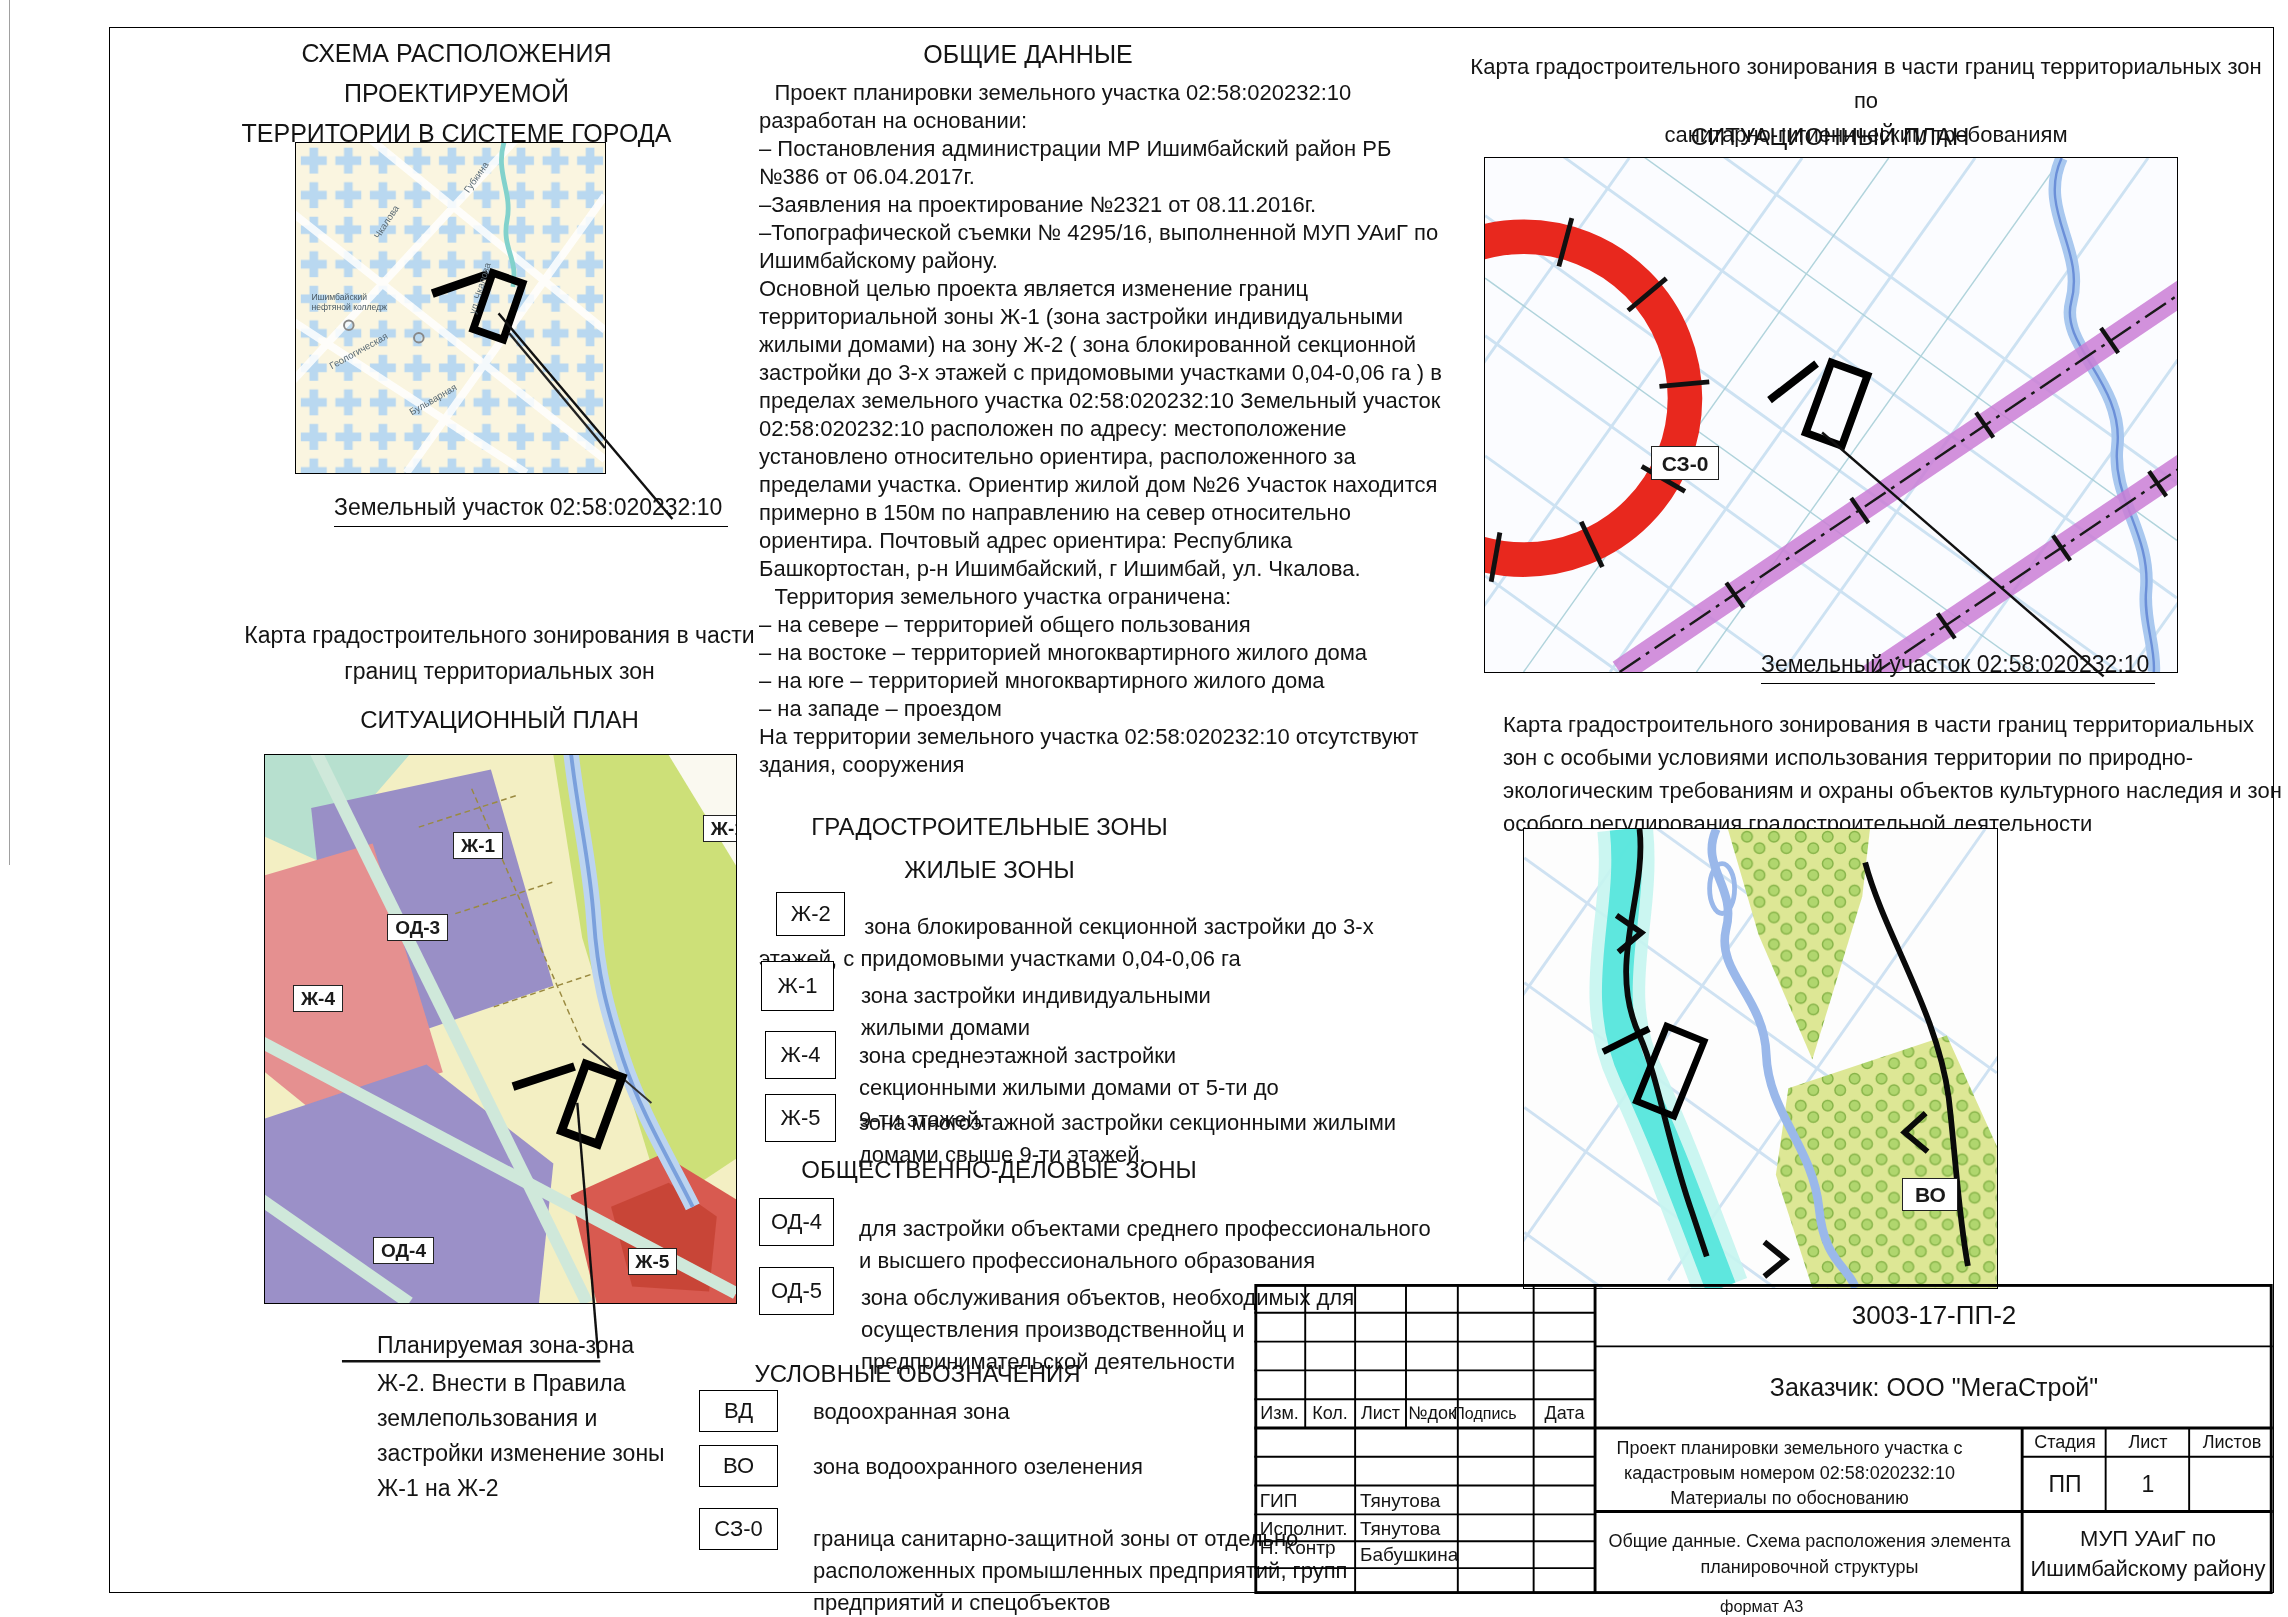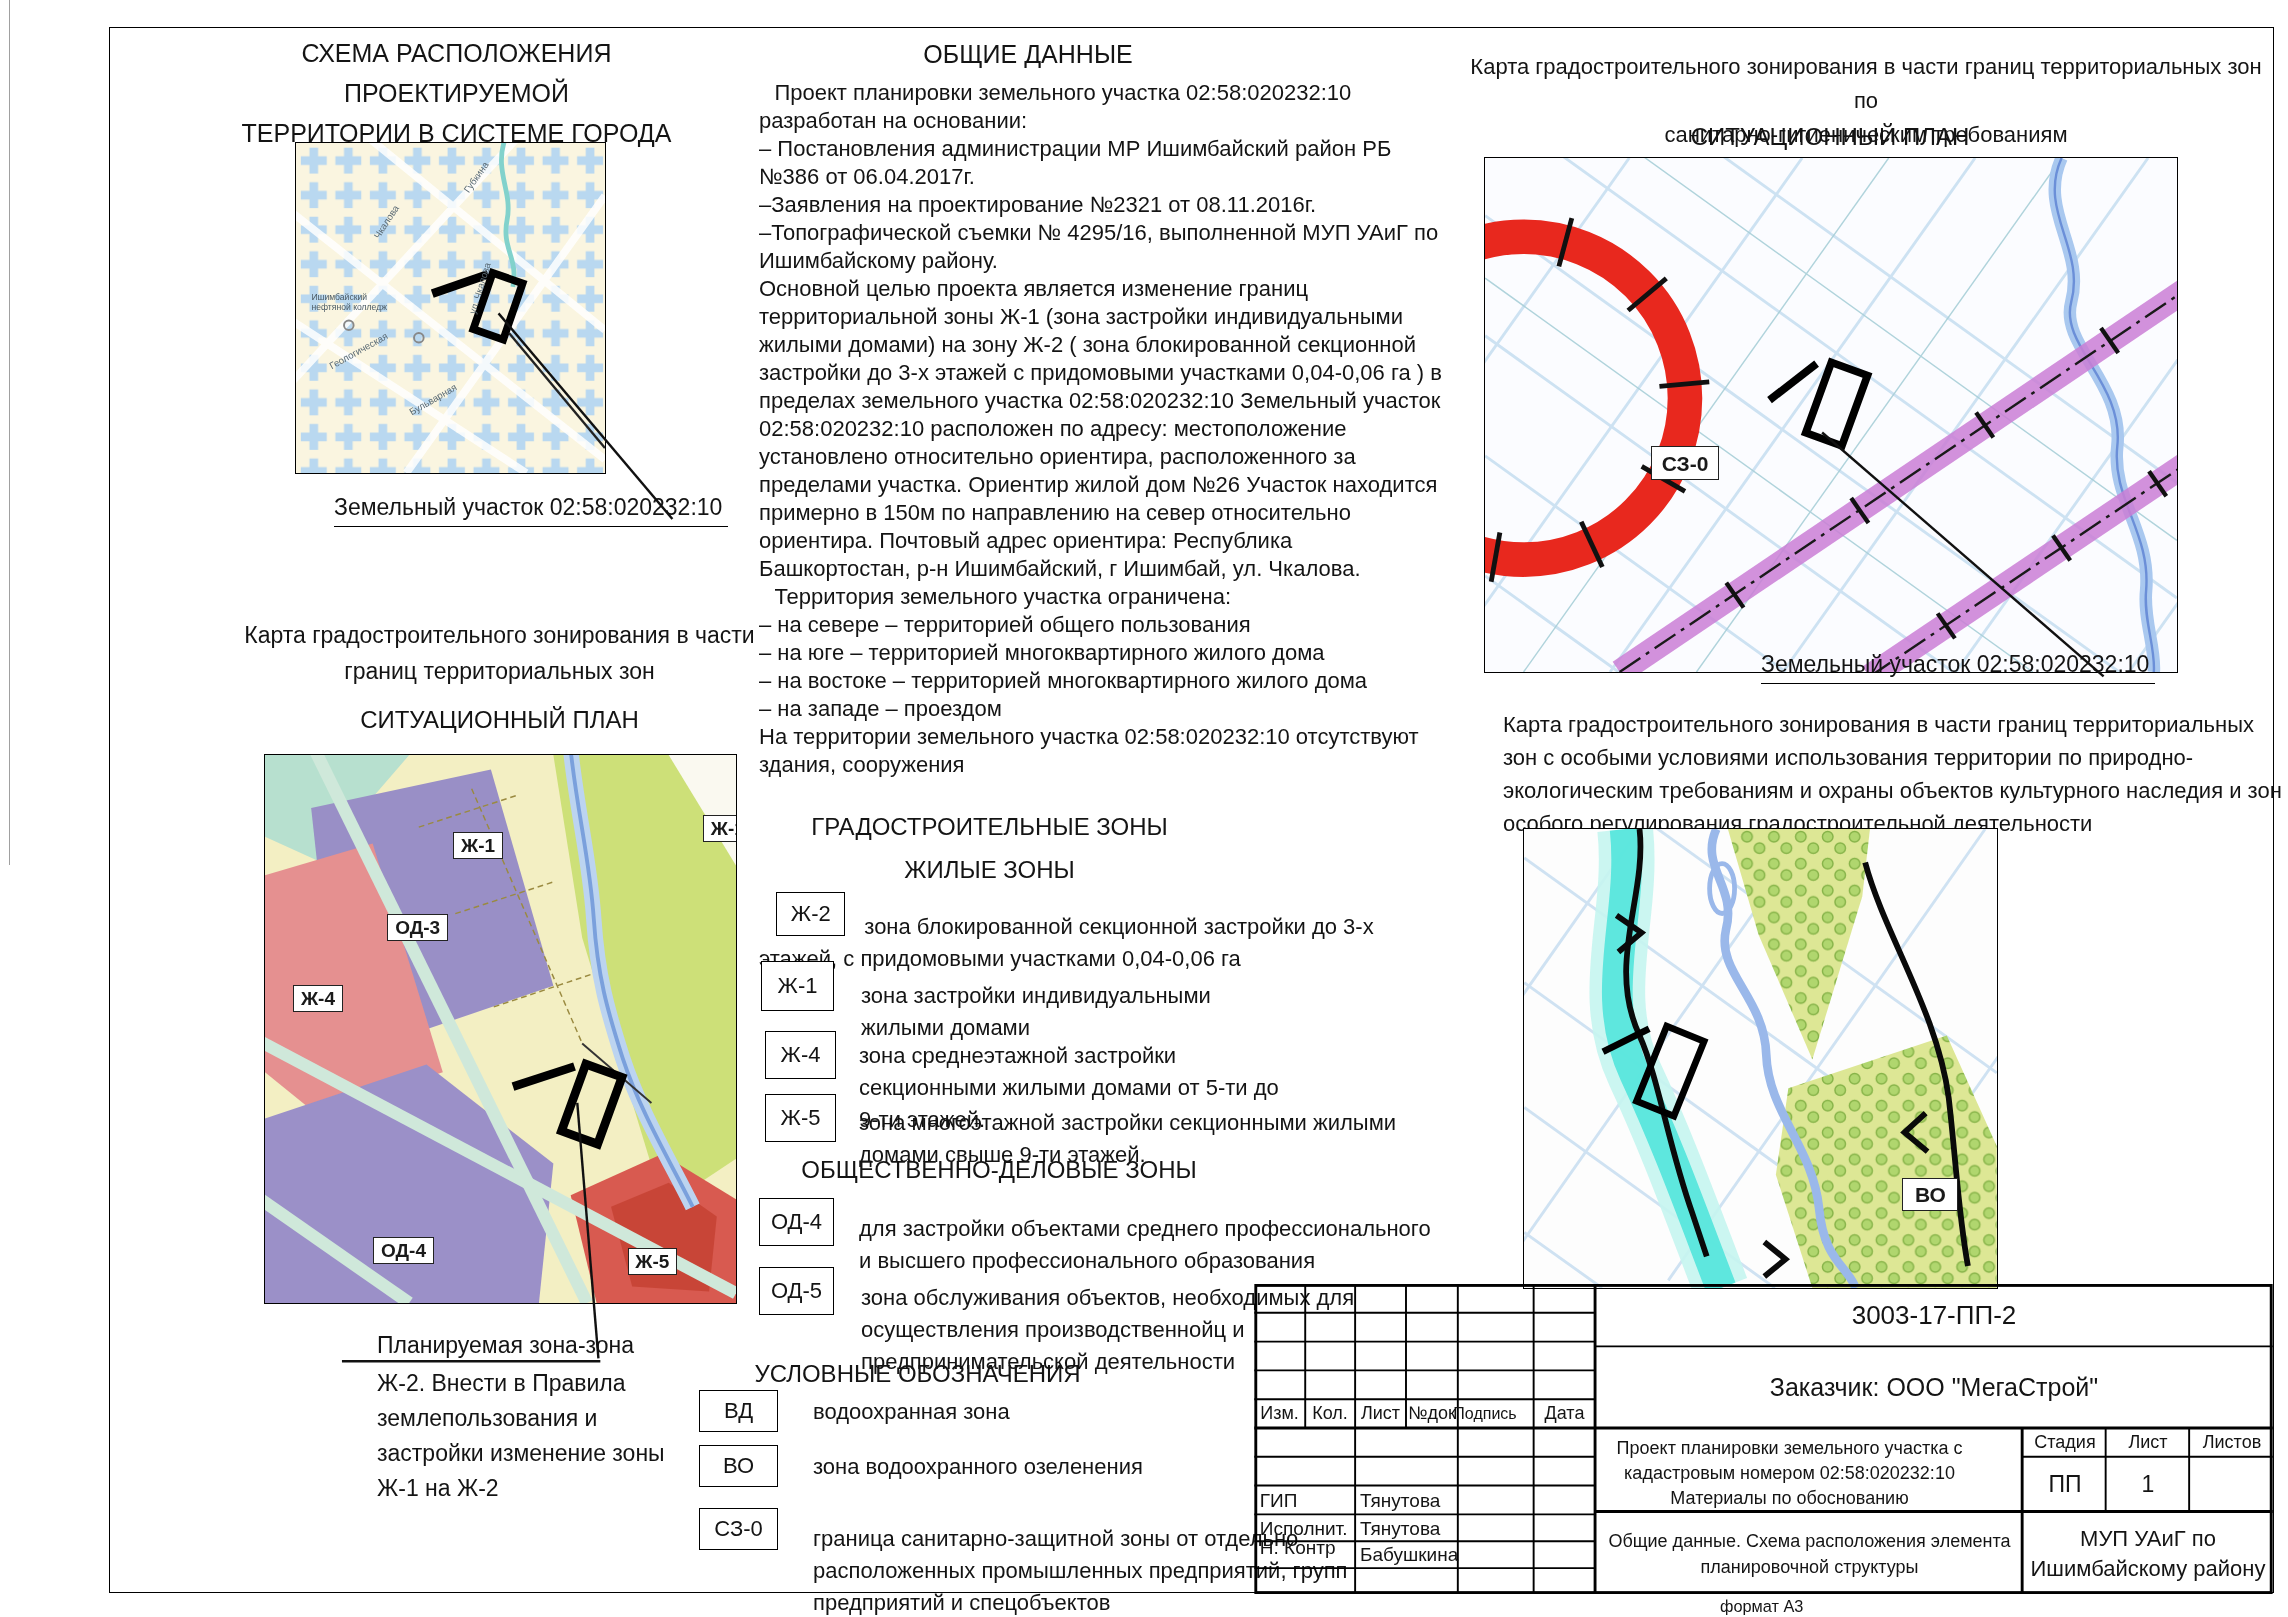--- a/index.html
+++ b/index.html
@@ -119,22 +119,22 @@
   <div class="abs c thin" style="left:759px;top:40px;width:538px;font-size:25px;">ОБЩИЕ ДАННЫЕ</div>
 
   <div class="abs" style="left:759px;top:79px;width:690px;">
     <p class="par" style="text-indent:15.4px;">Проект планировки земельного участка 02:58:020232:10 разработан на основании:</p>
     <p class="par">– Постановления администрации МР Ишимбайский район РБ №386 от 06.04.2017г.</p>
     <p class="par">–Заявления на проектирование №2321 от 08.11.2016г.</p>
     <p class="par">–Топографической съемки № 4295/16, выполненной МУП УАиГ по Ишимбайскому району.</p>
     <p class="par">Основной целью проекта является изменение границ территориальной зоны Ж-1 (зона застройки индивидуальными жилыми домами) на зону Ж-2 ( зона блокированной секционной застройки до 3-х этажей с придомовыми участками 0,04-0,06 га ) в пределах земельного участка 02:58:020232:10 Земельный участок 02:58:020232:10 расположен по адресу: местоположение установлено относительно ориентира, расположенного за пределами участка. Ориентир жилой дом №26  Участок находится примерно в 150м по направлению на север относительно ориентира. Почтовый адрес ориентира: Республика Башкортостан, р-н Ишимбайский, г Ишимбай, ул. Чкалова.</p>
     <p class="par" style="text-indent:15.4px;">Территория земельного участка ограничена:</p>
     <p class="par">– на севере – территорией общего пользования</p>
+    <p class="par">– на востоке – территорией многоквартирного жилого дома</p>
     <p class="par">– на юге – территорией многоквартирного жилого дома</p>
-    <p class="par">– на востоке – территорией многоквартирного жилого дома</p>
     <p class="par">– на западе – проездом</p>
     <p class="par">На территории  земельного участка 02:58:020232:10  отсутствуют здания, сооружения</p>
   </div>
 
   <div class="abs c thin" style="left:759px;top:813px;width:461px;font-size:24px;">ГРАДОСТРОИТЕЛЬНЫЕ ЗОНЫ</div>
   <div class="abs c thin" style="left:759px;top:856px;width:461px;font-size:24px;">ЖИЛЫЕ ЗОНЫ</div>
 
   <div class="abs" style="left:759px;top:892px;width:690px;">
     <div class="codebox underl" style="float:left;width:67px;height:42px;margin:0 19px 3.8px 17.3px;">Ж-2</div>
     <div class="zdesc">зона блокированной  секционной  застройки до 3-х этажей, с придомовыми участками 0,04-0,06 га</div>

